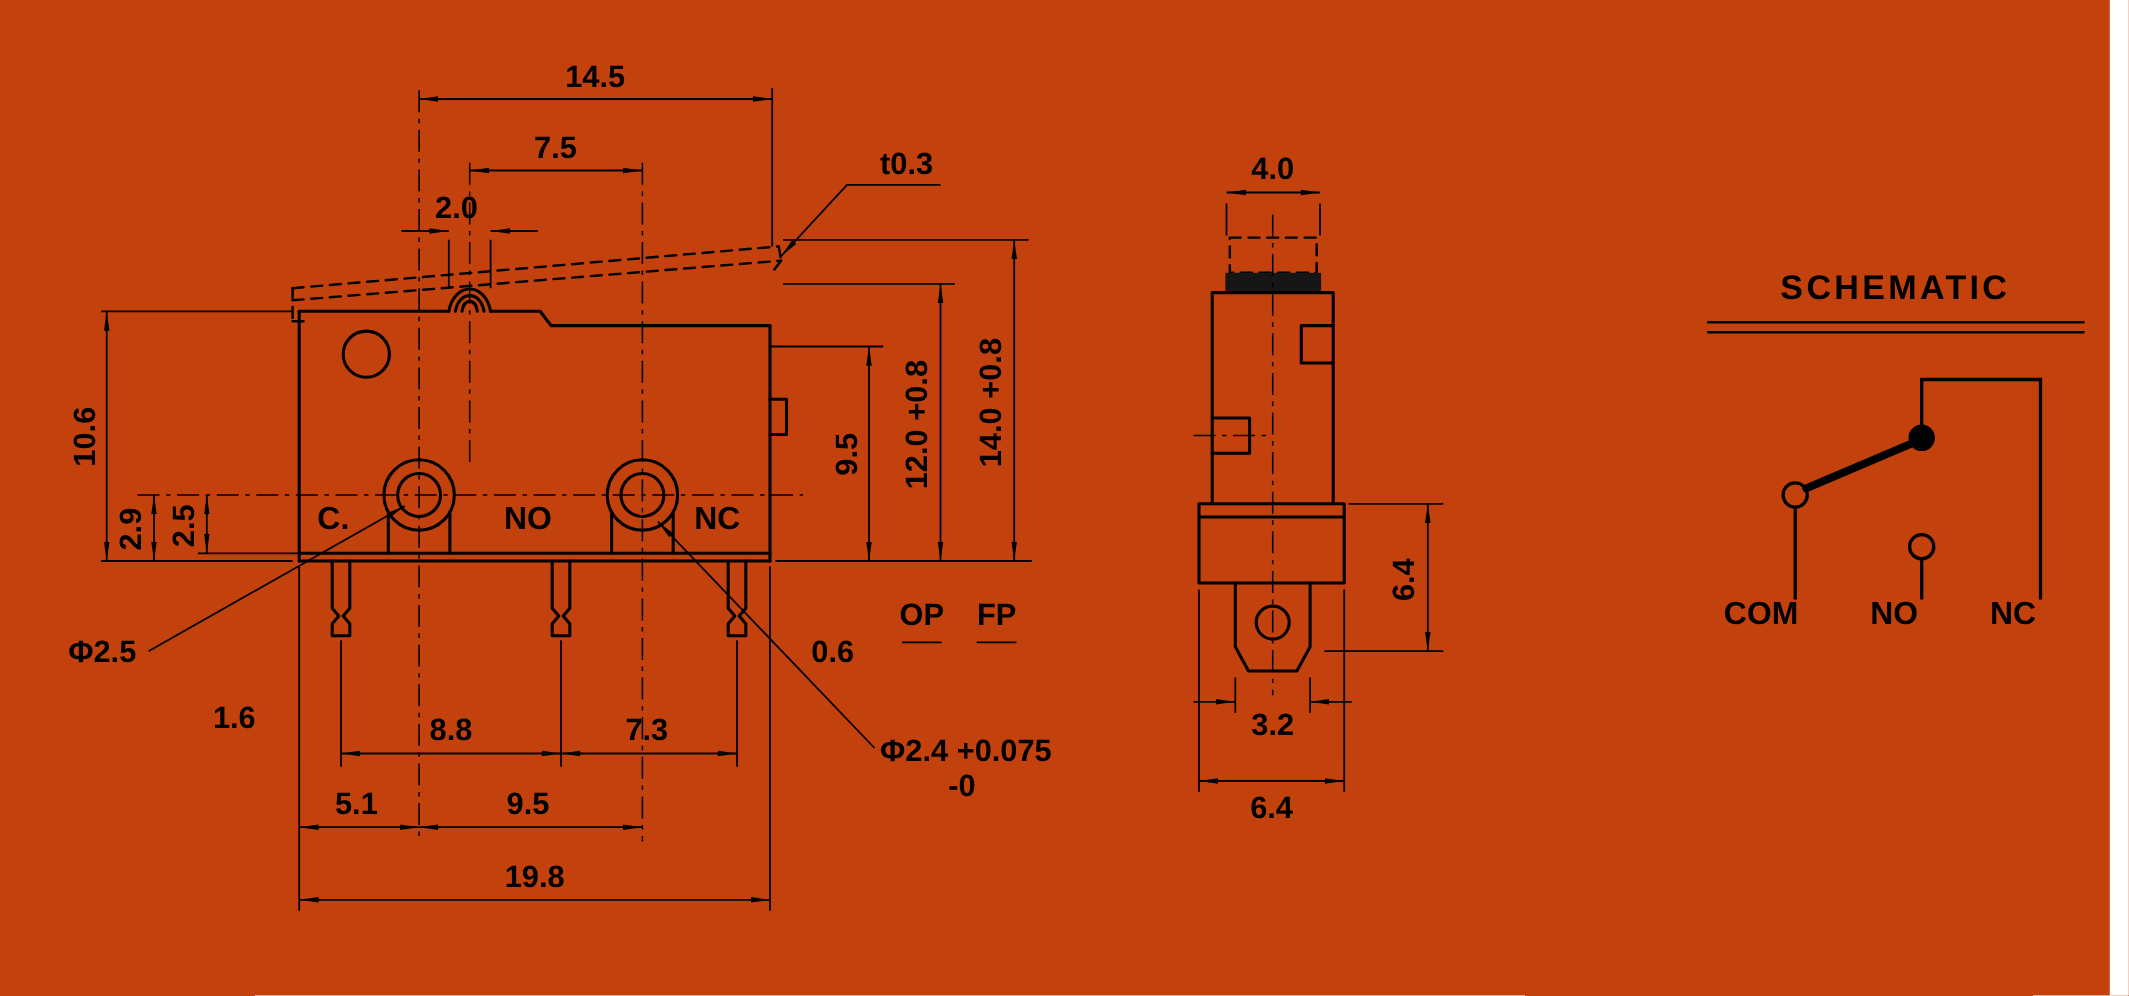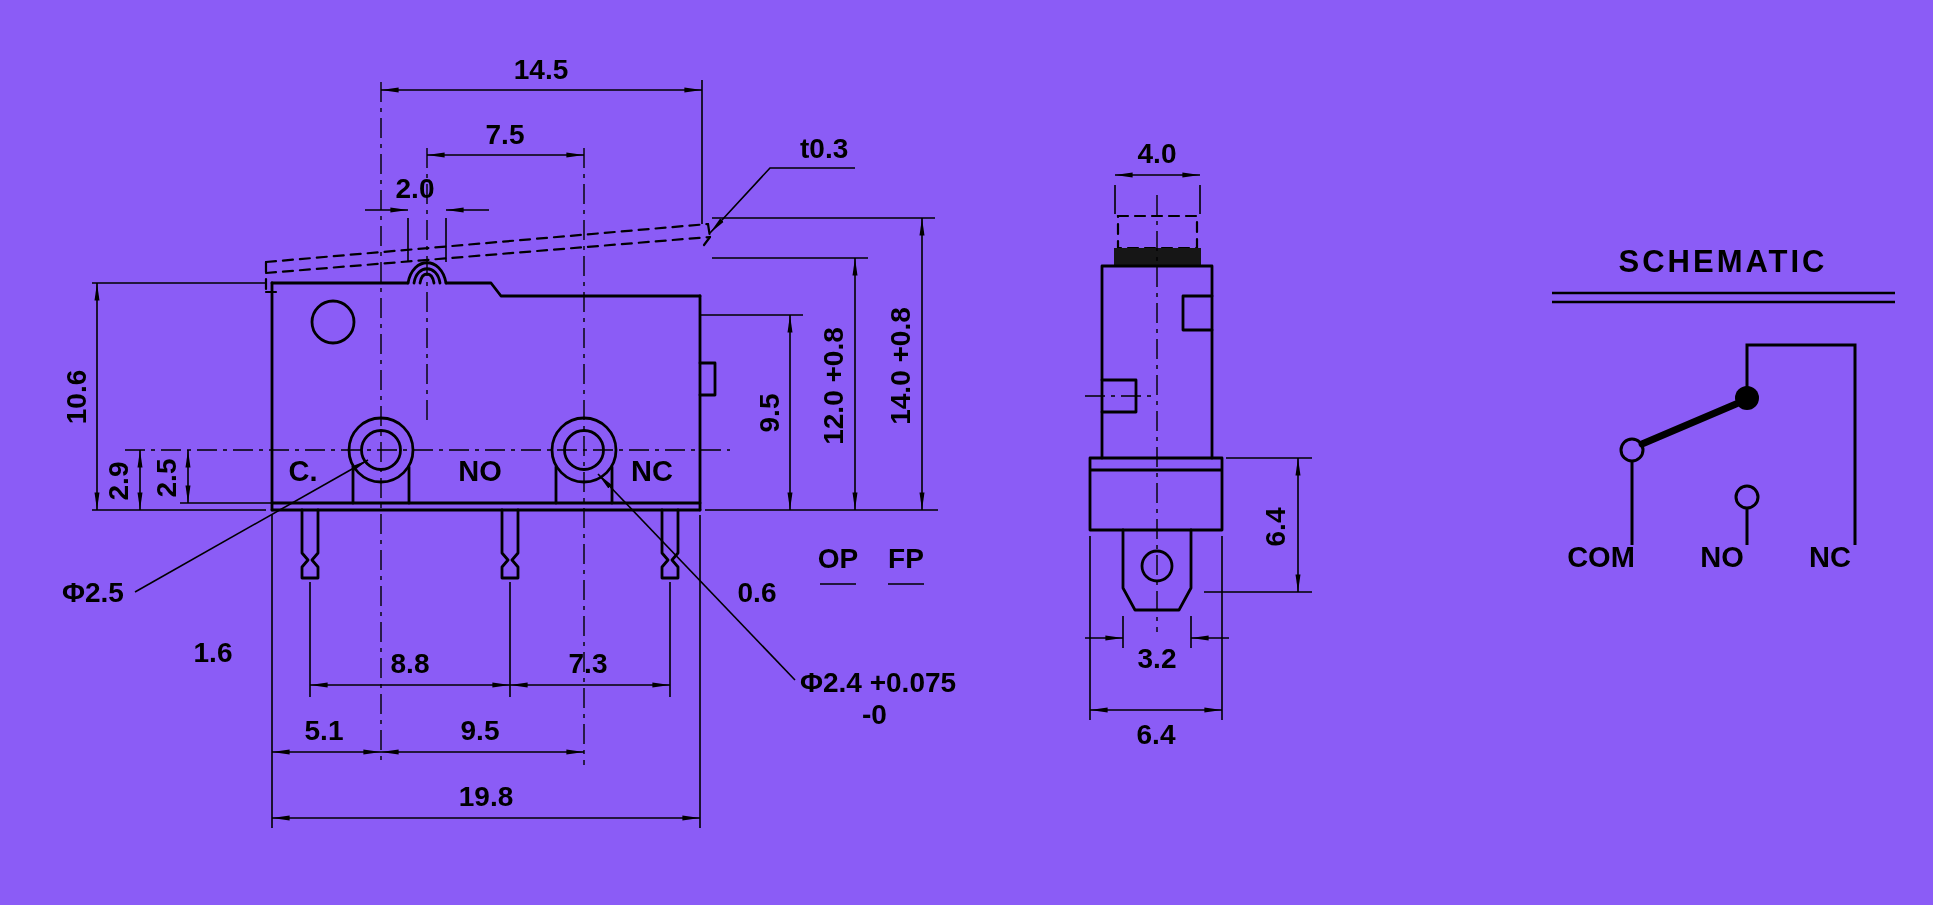--- a/index.html
+++ b/index.html
@@ -1,16 +1,16 @@
 <!DOCTYPE html>
 <html><head>
 <meta charset="utf-8">
 <style>
   html,body{margin:0;padding:0;background:#fff;}
-  .sheet{position:relative;width:1918px;height:905px;background:#8b5cf6;overflow:hidden;padding-left:15px;}
+  .sheet{position:relative;width:1918px;height:905px;background:#c2410c;overflow:hidden;}
   svg{position:absolute;left:0;top:0;}
   text{font-family:"Liberation Sans",sans-serif;font-size:28px;font-weight:600;fill:#000;}
   .obj{stroke:#000;stroke-width:2.8;fill:none;stroke-linecap:round;stroke-linejoin:round;}
   .thin{stroke:#000;stroke-width:1.6;fill:none;}
   .diml{stroke:#000;stroke-width:1.6;fill:none;}
   .cl{stroke:#000;stroke-width:1.4;fill:none;stroke-dasharray:20 6 4 6;}
   .hid{stroke:#000;stroke-width:2.2;fill:none;stroke-dasharray:10 7;stroke-linecap:round;}
   .sch{stroke:#000;stroke-width:3;fill:none;}
   .schT{stroke:#000;stroke-width:2.4;fill:none;}
   .lever{stroke:#000;stroke-width:7;fill:none;stroke-linecap:round;}

